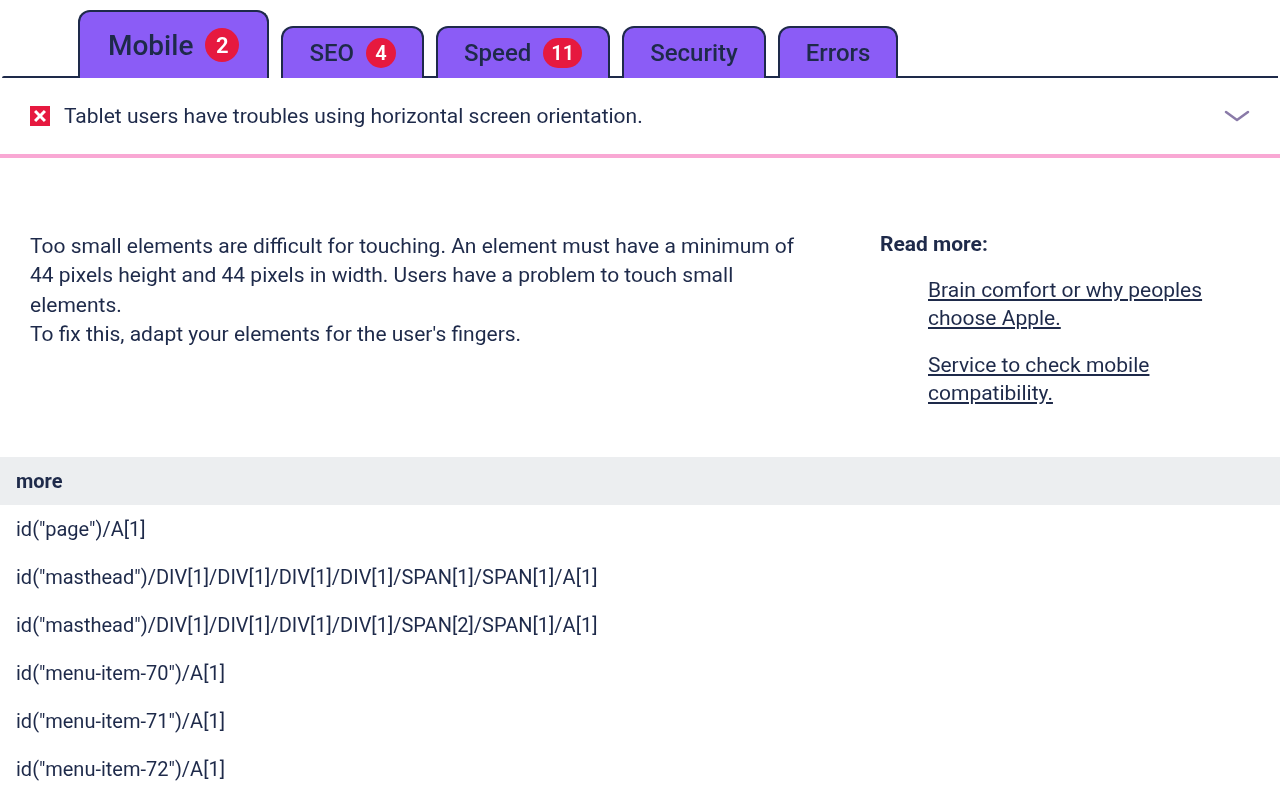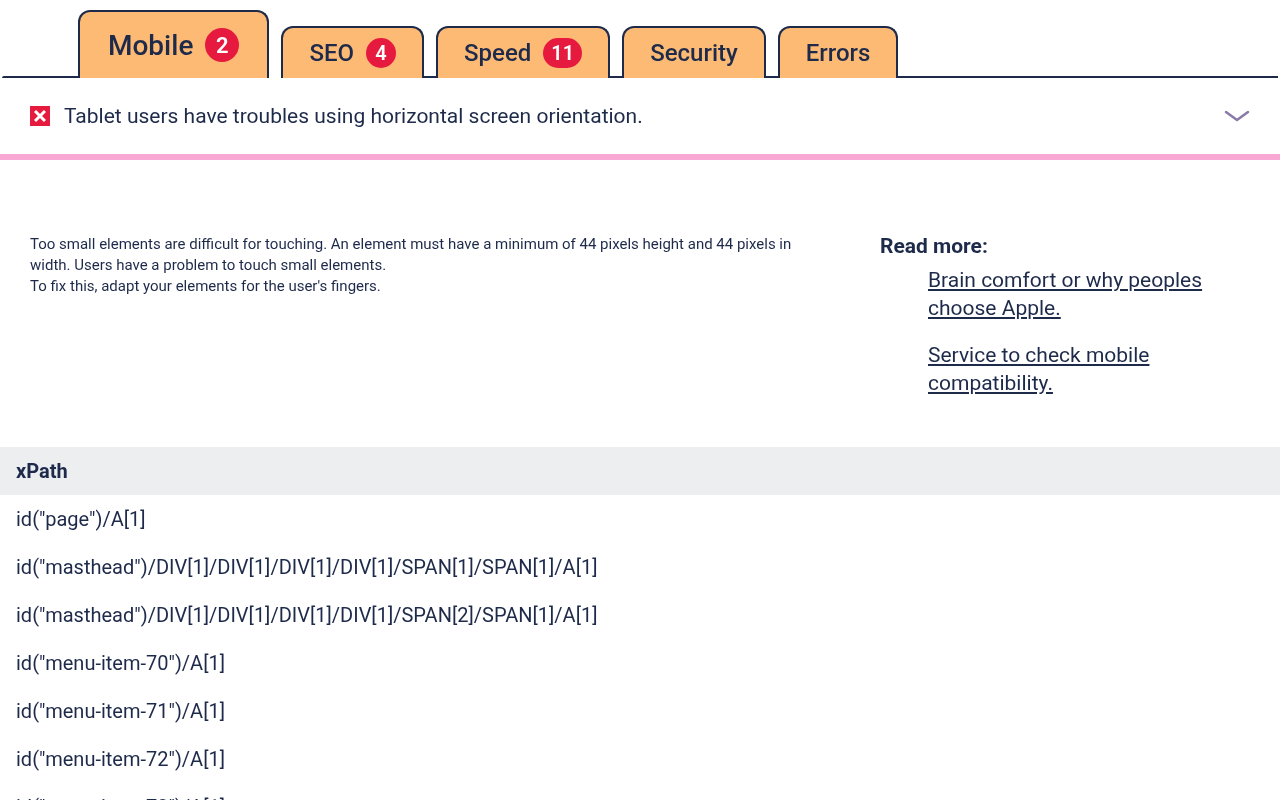--- a/index.html
+++ b/index.html
@@ -22,21 +22,21 @@
     align-items: flex-end;
     gap: 12px;
     padding-left: 78px;
     position: relative;
     z-index: 2;
   }
   .tab {
     border: 2px solid #1e2a4a;
     border-bottom: none;
     border-radius: 12px 12px 0 0;
-    background: #fdba74;
+    background: #8b5cf6;
     display: flex;
     align-items: center;
     justify-content: center;
     gap: 12px;
     cursor: pointer;
     color: #1e2a4a;
     font-weight: 500;
     font-size: 24px;
     height: 52px;
     padding: 0 26px;
@@ -76,21 +76,21 @@
     background: #1e2a4a;
   }
   .tab-underline::before { left: 2px; width: 76px; border-top-left-radius: 2px; }
   .tab-underline::after  { left: 282px; right: 2px; }
   
 
   
   .content { padding: 0; }
 
   .issue {
-    border-bottom: 6px solid #f9a8d4;
+    border-bottom: 4px solid #f9a8d4;
     padding: 26px 30px 26px 30px;
   }
   .issue.expanded { border-bottom: none; padding-bottom: 0; }
   .issue-header {
     display: flex;
     align-items: center;
     gap: 14px;
     cursor: pointer;
   }
   .x-icon {
@@ -122,33 +122,33 @@
   }
   .chevron svg { width: 100%; height: 100%; display: block; }
 
   .issue-body {
     display: flex;
     gap: 60px;
     padding: 48px 0 40px 0;
   }
   .issue-desc {
     flex: 1;
-    font-size: 15px;
+    font-size: 21px;
     line-height: 1.4;
     color: #1e2a4a;
     max-width: 790px;
   }
   .issue-desc p + p { }
 
   .readmore {
     width: 360px;
     font-size: 21px;
     color: #1e2a4a;
   }
-  .readmore-title { font-weight: 700; margin-bottom: 8px; }
+  .readmore-title { font-weight: 700; margin-bottom: 20px; }
   .readmore a {
     color: #1e2a4a;
     text-decoration: underline;
     display: block;
     line-height: 1.35;
     margin-left: 48px;
   }
   .readmore a + a { margin-top: 18px; }
 
   
@@ -217,21 +217,21 @@
       </div>
       <div class="readmore">
         <div class="readmore-title">Read more:</div>
         <a href="#">Brain comfort or why peoples choose Apple.</a>
         <a href="#">Service to check mobile compatibility.</a>
       </div>
     </div>
   </div>
 
   <div class="xpath-section">
-    <div class="xpath-header">xPath</div>
+    <div class="xpath-header">more</div>
     <div class="xpath-row">id("page")/A[1]</div>
     <div class="xpath-row">id("masthead")/DIV[1]/DIV[1]/DIV[1]/DIV[1]/SPAN[1]/SPAN[1]/A[1]</div>
     <div class="xpath-row">id("masthead")/DIV[1]/DIV[1]/DIV[1]/DIV[1]/SPAN[2]/SPAN[1]/A[1]</div>
     <div class="xpath-row">id("menu-item-70")/A[1]</div>
     <div class="xpath-row">id("menu-item-71")/A[1]</div>
     <div class="xpath-row">id("menu-item-72")/A[1]</div>
     <div class="xpath-row">id("menu-item-73")/A[1]</div>
   </div>
 
 </div>

